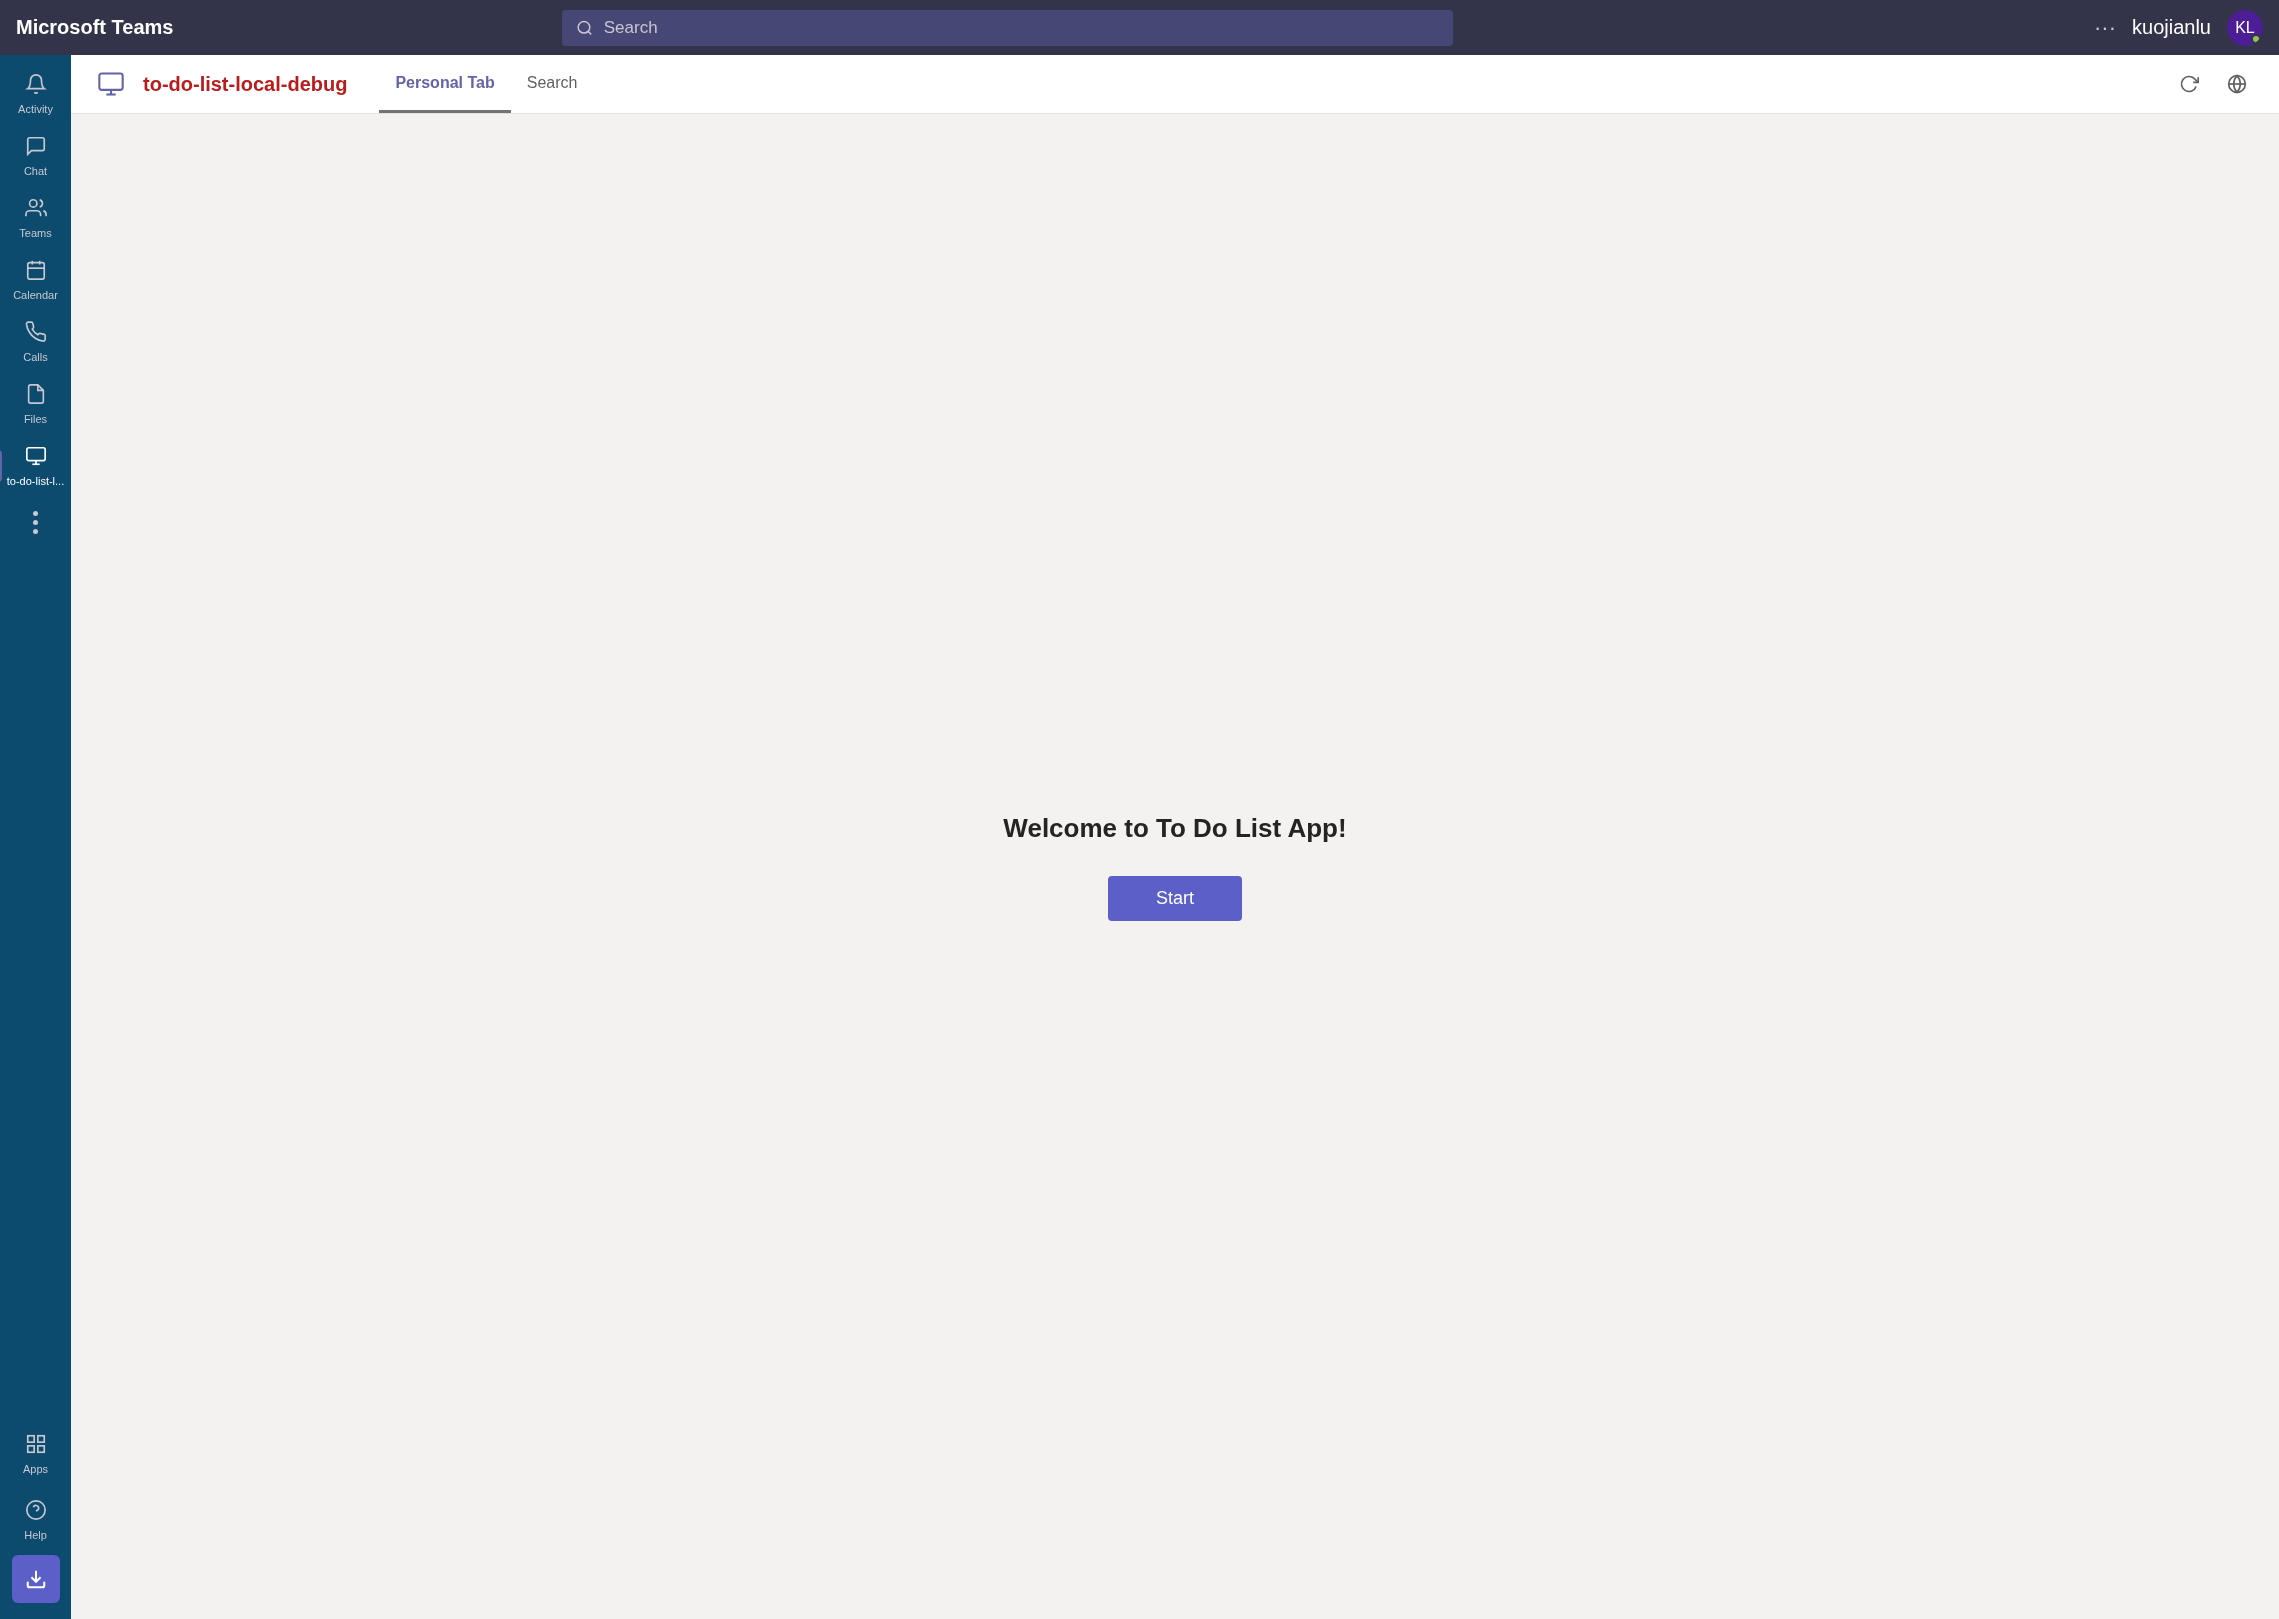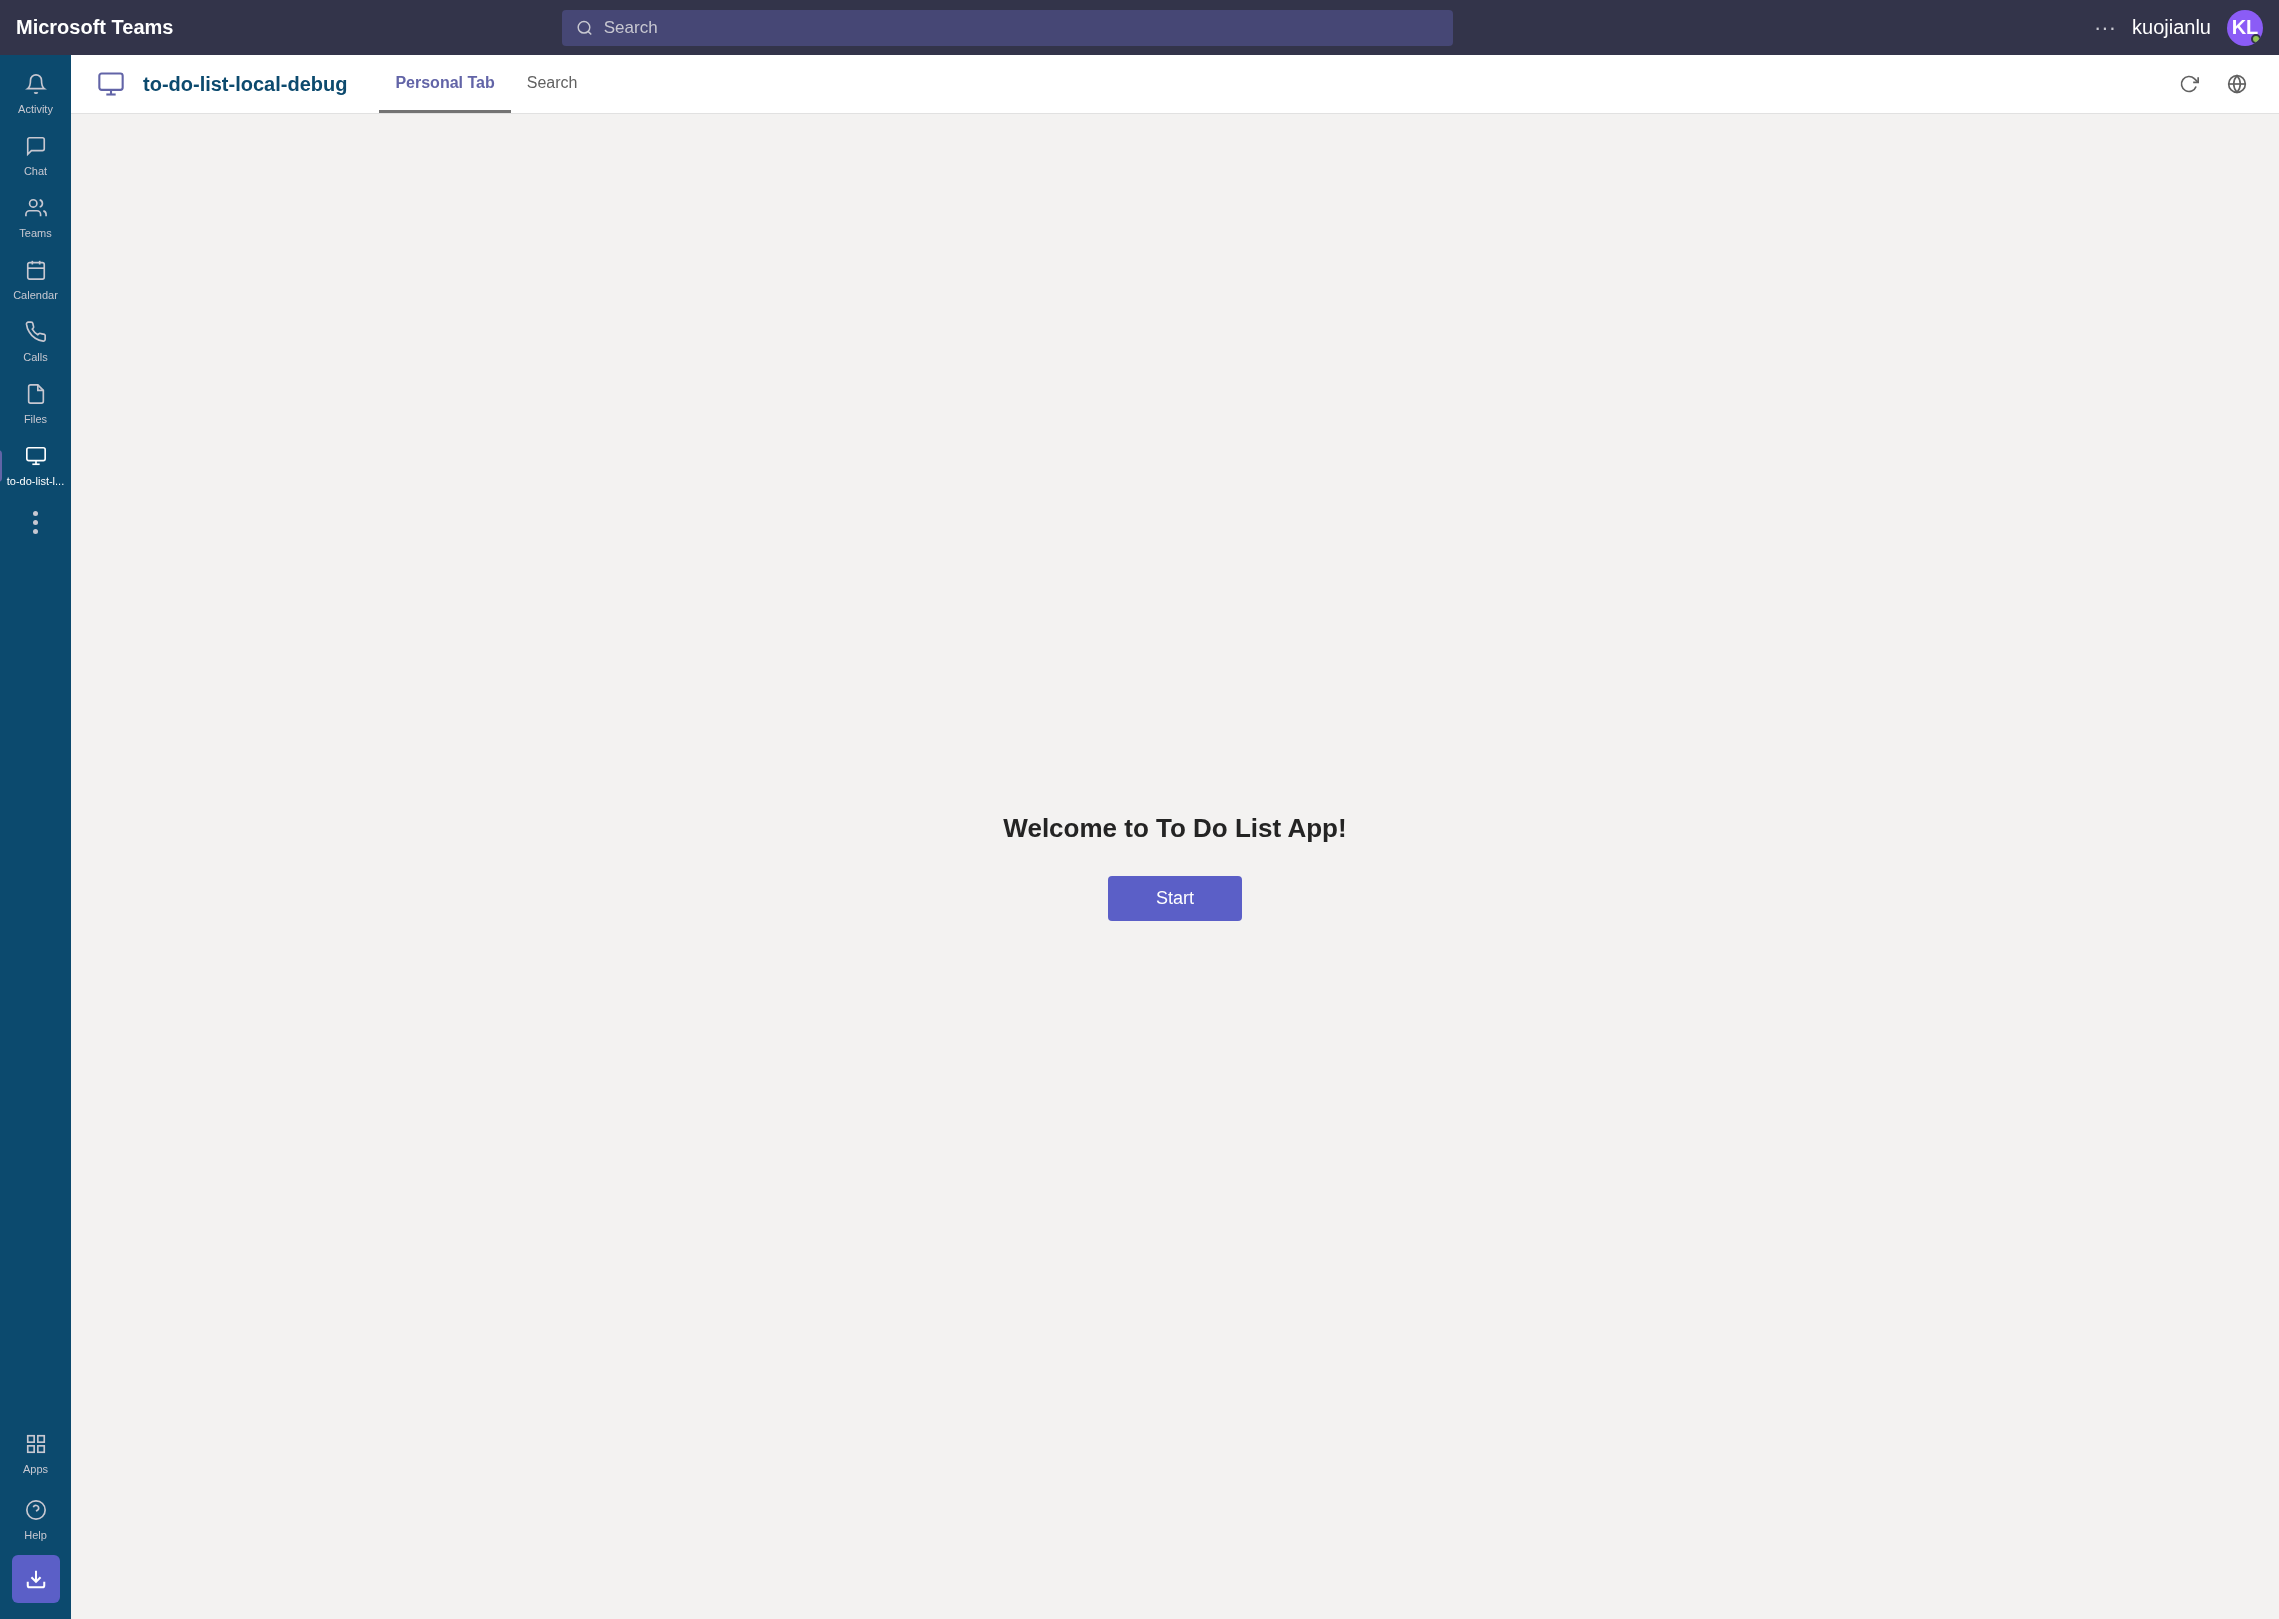--- a/index.html
+++ b/index.html
@@ -25,23 +25,23 @@
       color: #c8c8d1; font-size: 17px; width: 100%;
     }
     .topbar-search input::placeholder { color: #c8c8d1; }
     .search-icon-svg { color: #c8c8d1; }
     .topbar-right {
       display: flex; align-items: center; gap: 16px; margin-left: auto;
     }
     .topbar-more { color: #c8c8d1; font-size: 22px; cursor: pointer; }
     .topbar-username { color: #fff; font-size: 20px; }
     .avatar-circle {
-      width: 36px; height: 36px; border-radius: 50%; background: #8b5cf6;
+      width: 36px; height: 36px; border-radius: 50%; background: #4c1d95;
       display: flex; align-items: center; justify-content: center;
-      color: #fff; font-size: 20px; font-weight: 700; cursor: pointer;
+      color: #fff; font-size: 16px; font-weight: 400; cursor: pointer;
       position: relative; overflow: hidden;
     }
     .avatar-status {
       position: absolute; bottom: 2px; right: 2px;
       width: 10px; height: 10px; background: #92c353; border-radius: 50%;
       border: 2px solid #33344a;
     }
 
     
     .sidebar {
@@ -83,21 +83,21 @@
     
     .app-header {
       background: #fff; border-bottom: 1px solid #e1e1e1;
       padding: 0 24px; display: flex; align-items: center; gap: 16px;
       height: 59px; flex-shrink: 0;
     }
     .app-icon {
       width: 32px; height: 32px; display: flex; align-items: center;
       justify-content: center; color: #6264a7; font-size: 22px;
     }
-    .app-name { font-size: 20px; font-weight: 600; color: #0c4a6e; }
+    .app-name { font-size: 20px; font-weight: 600; color: #b91c1c; }
     .app-tabs { display: flex; gap: 0; margin-left: 16px; height: 100%; }
     .app-tab {
       display: flex; align-items: center; padding: 0 16px;
       font-size: 16px; cursor: pointer; color: #616161;
       border-bottom: 3px solid transparent; height: 100%;
       margin-bottom: -1px;
     }
     .app-tab.active { color: #6264a7; border-bottom: 3px solid #737373; font-weight: 700; }
     .app-header-right { margin-left: auto; display: flex; gap: 12px; align-items: center; }
     .header-icon-btn {

